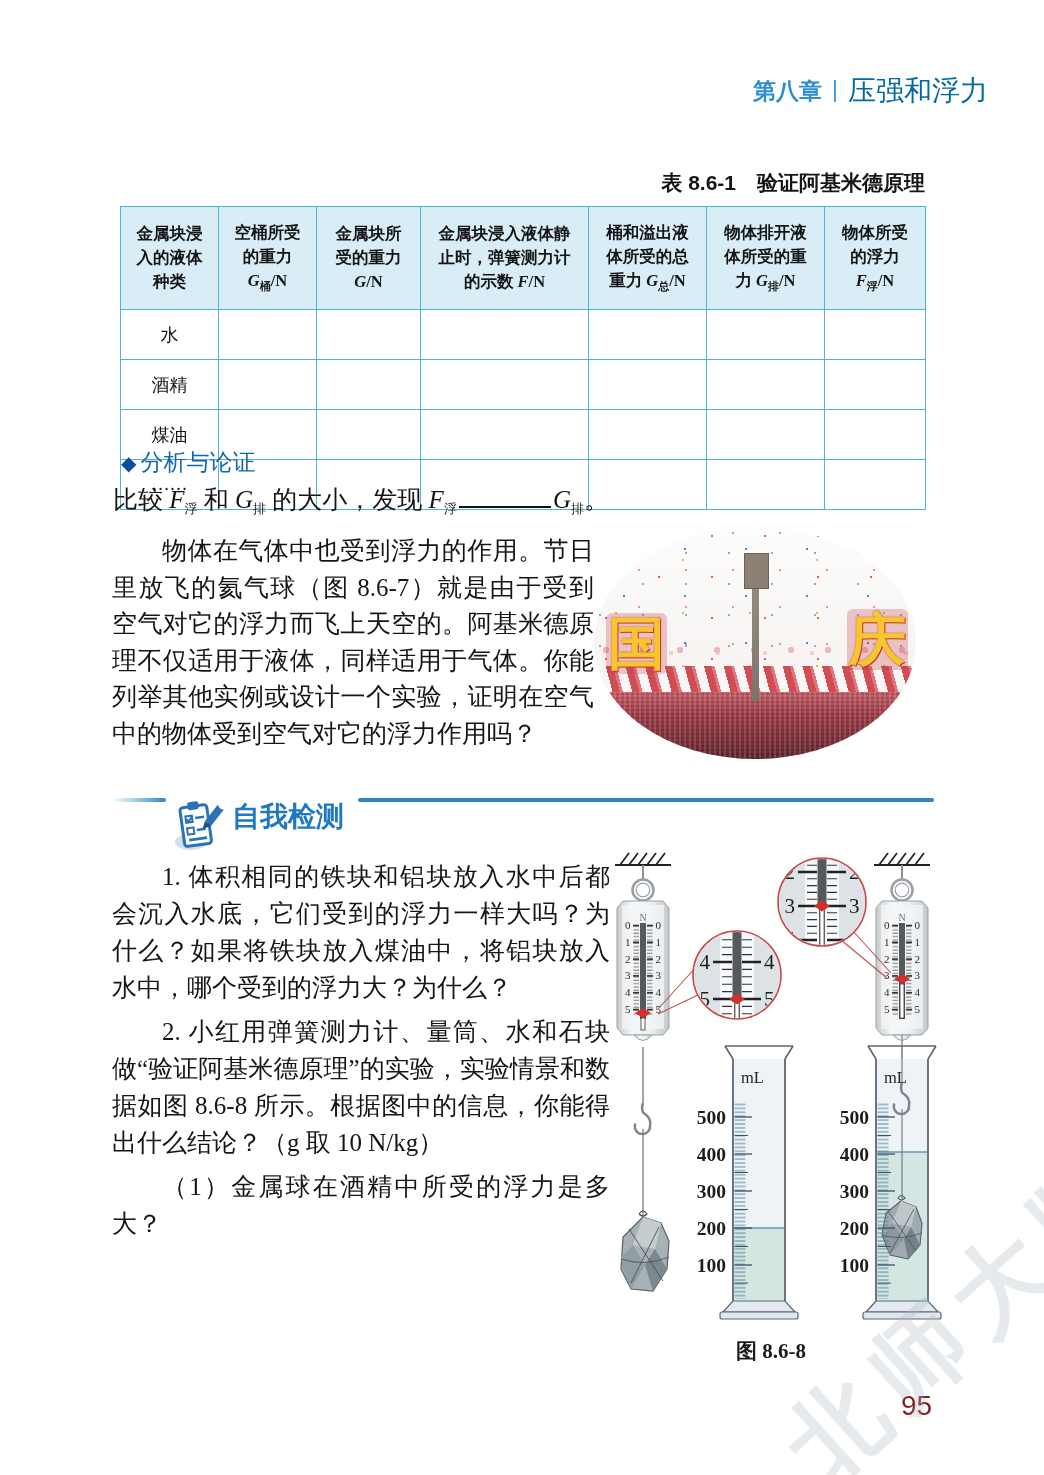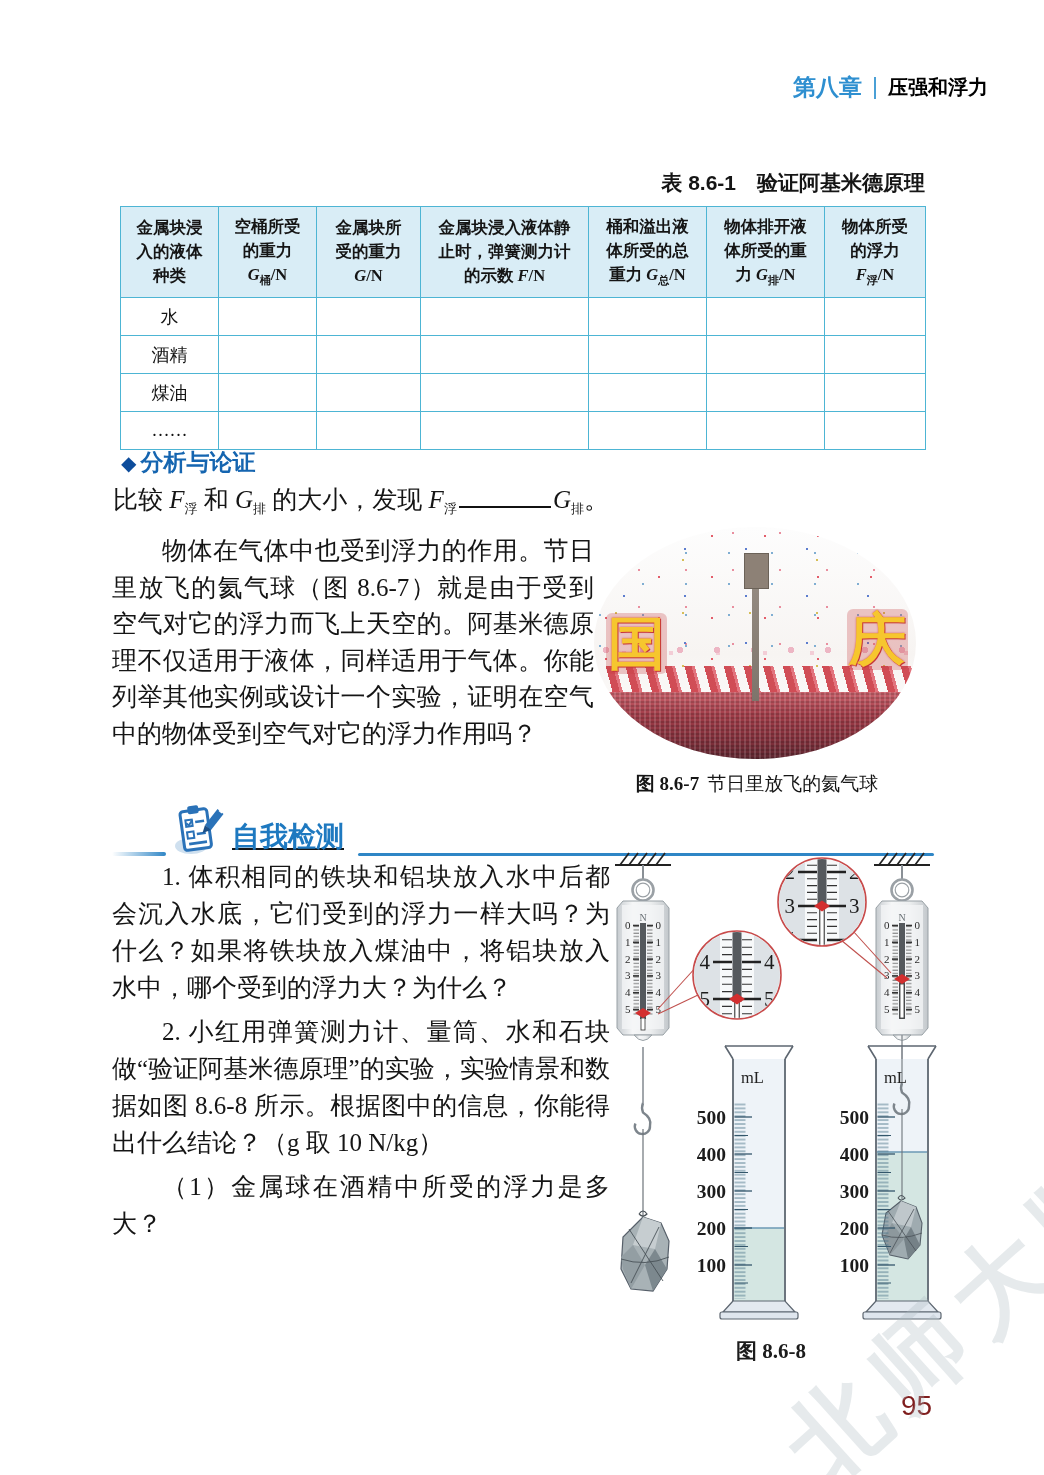--- a/index.html
+++ b/index.html
@@ -5,32 +5,32 @@
   html,body{margin:0;padding:0;}
   body{
     position:relative;width:1044px;height:1475px;background:#ffffff;
     font-family:"Liberation Serif","DejaVu Serif",serif;color:#151515;overflow:hidden;
   }
   .ff-sans{font-family:"Liberation Sans","DejaVu Sans",sans-serif;}
   
   .page-header{position:absolute;top:72px;right:56px;display:flex;align-items:center;gap:12px;}
   .page-header .chapter{color:#2e8fd0;font-weight:bold;font-size:23px;}
   .page-header .hdiv{width:2px;height:22px;background:#4aa0d6;}
-  .page-header .ptitle{color:#000000;font-weight:bold;font-size:20px;}
+  .page-header .ptitle{color:#0369a1;font-weight:normal;font-size:28px;}
   
   .tbl-title{position:absolute;top:169px;left:120px;width:805px;text-align:right;
     font-weight:bold;font-size:21px;}
   table.exp{position:absolute;top:206px;left:120px;width:805px;border-collapse:collapse;table-layout:fixed;}
-  table.exp th,table.exp td{border:1.5px solid #4db5d4;text-align:center;vertical-align:middle;padding:2px 1px;margin-left:12px;}
+  table.exp th,table.exp td{border:1.5px solid #4db5d4;text-align:center;vertical-align:middle;padding:8px 1px;margin-left:12px;}
   table.exp th{background:#d9edf6;font-weight:bold;font-size:16.5px;line-height:1.45;height:86px;}
   table.exp td{height:33px;font-size:18px;}
   .sym{font-style:italic;font-family:"Liberation Serif",serif;}
   .ss{font-size:11px;vertical-align:-4px;}
   
-  .analysis-head{position:absolute;top:447px;left:121px;font-size:23px;font-weight:bold;color:#1565b0;}
+  .analysis-head{position:absolute;top:447px;left:121px;font-size:23px;font-weight:normal;color:#1565b0;}
   .analysis-head .diamond{color:#0d4c9b;font-size:20px;margin-right:4px;}
   .analysis-line{position:absolute;top:481px;left:113px;width:560px;font-size:25px;}
   .blank{display:inline-block;width:92px;border-bottom:2.2px solid #111;height:1em;margin:0 2px;}
   .sub2{font-size:13px;vertical-align:-5px;}
   
   .content-row{position:absolute;top:527px;left:112px;width:822px;display:flex;}
   .para{width:482px;font-size:25px;line-height:36.5px;text-align:justify;text-indent:2em;padding-top:6px;}
   .photo-col{width:326px;}
   .photo{position:relative;width:322px;height:232px;border-radius:50%;overflow:hidden;
     background:linear-gradient(#fdfdfd,#f7f4f2 55%,#ffffff);}
@@ -58,21 +58,21 @@
     background:linear-gradient(#9a9086,#7d746b);}
   .photo .tower::before{content:"";position:absolute;left:-8px;top:-4px;width:23px;height:34px;
     background:#8d8176;border:1px solid #6b6258;}
   .photo .char{position:absolute;font-weight:bold;font-size:57px;color:#f6c62e;line-height:1;
     text-shadow:0 0 2px #d3404a,1px 1px 0 #c23333;background:rgba(198,60,66,.28);border-radius:6px;padding:2px;}
   .photo .char.left{left:12px;top:86px;}
   .photo .char.right{right:8px;top:82px;}
   .photo-caption{margin-top:12px;text-align:center;font-size:19px;}
   .photo-caption b{margin-right:8px;}
   
-  .selftest-banner{position:absolute;top:798px;left:112px;width:822px;height:58px;display:flex;align-items:flex-end;text-decoration:underline;}
+  .selftest-banner{position:absolute;top:798px;left:112px;width:822px;height:58px;display:flex;align-items:flex-start;}
   .line-l{width:54px;height:4px;border-radius:2px;background:linear-gradient(to right,rgba(47,134,198,0),#2f86c6);}
   .line-r{flex:1;height:3.5px;border-radius:2px;background:#2f86c6;}
   .selftest-heading{color:#1e79c0;font-weight:bold;font-size:28px;margin:0 14px 0 6px;}
   .banner-icon{margin-left:6px;}
   
   .questions{position:absolute;top:858px;left:112px;width:498px;font-size:25px;line-height:37px;text-align:justify;}
   .questions p{margin:0 0 7px 0;text-indent:2em;}
   
   .fig868{position:absolute;left:585px;top:845px;}
   
@@ -191,23 +191,20 @@
   <div class="para">物体在气体中也受到浮力的作用。节日里放飞的氦气球（图 8.6-7）就是由于受到空气对它的浮力而飞上天空的。阿基米德原理不仅适用于液体，同样适用于气体。你能列举其他实例或设计一个实验，证明在空气中的物体受到空气对它的浮力作用吗？</div>
   <div class="photo-col">
     <div class="photo">
       <div class="confetti"></div>
       <div class="balloons"></div>
       <div class="flags"></div>
       <div class="crowd"></div>
       <div class="tower"></div>
       <div class="char left">国</div>
       <div class="char right">庆</div>
-    </div>
-    <div class="photo-caption">
-      <b>图 8.6-7</b><span>节日里放飞的氦气球</span>
     </div>
   </div>
 </div>
 
 <div class="selftest-banner">
   <div class="line-l"></div>
   <svg class="banner-icon" width="54" height="54" viewBox="0 0 54 54">
     <ellipse cx="19" cy="44" rx="16" ry="8" fill="#cfe0ef"></ellipse>
     <g transform="rotate(-8 24 26)">
       <rect x="10" y="8" width="27" height="39" rx="3" fill="#ffffff" stroke="#2a72b8" stroke-width="3"></rect>

